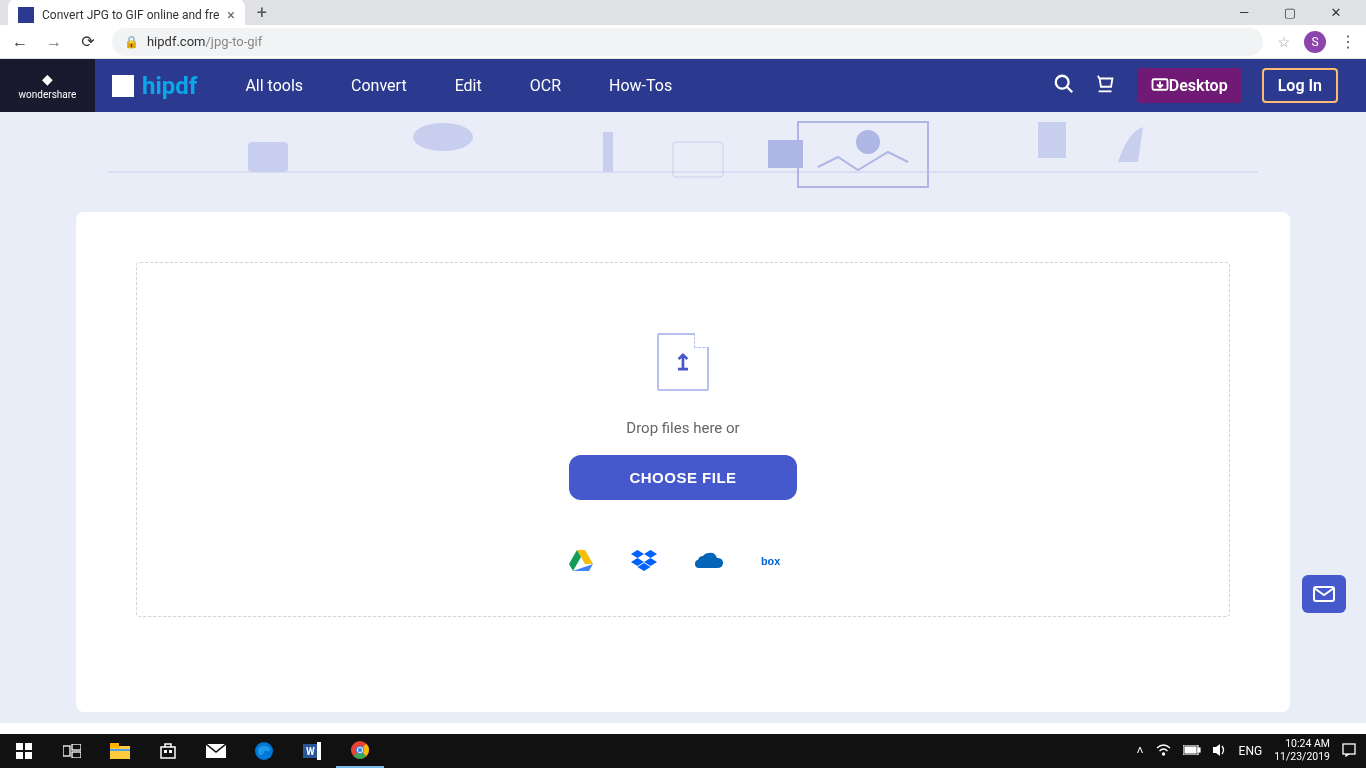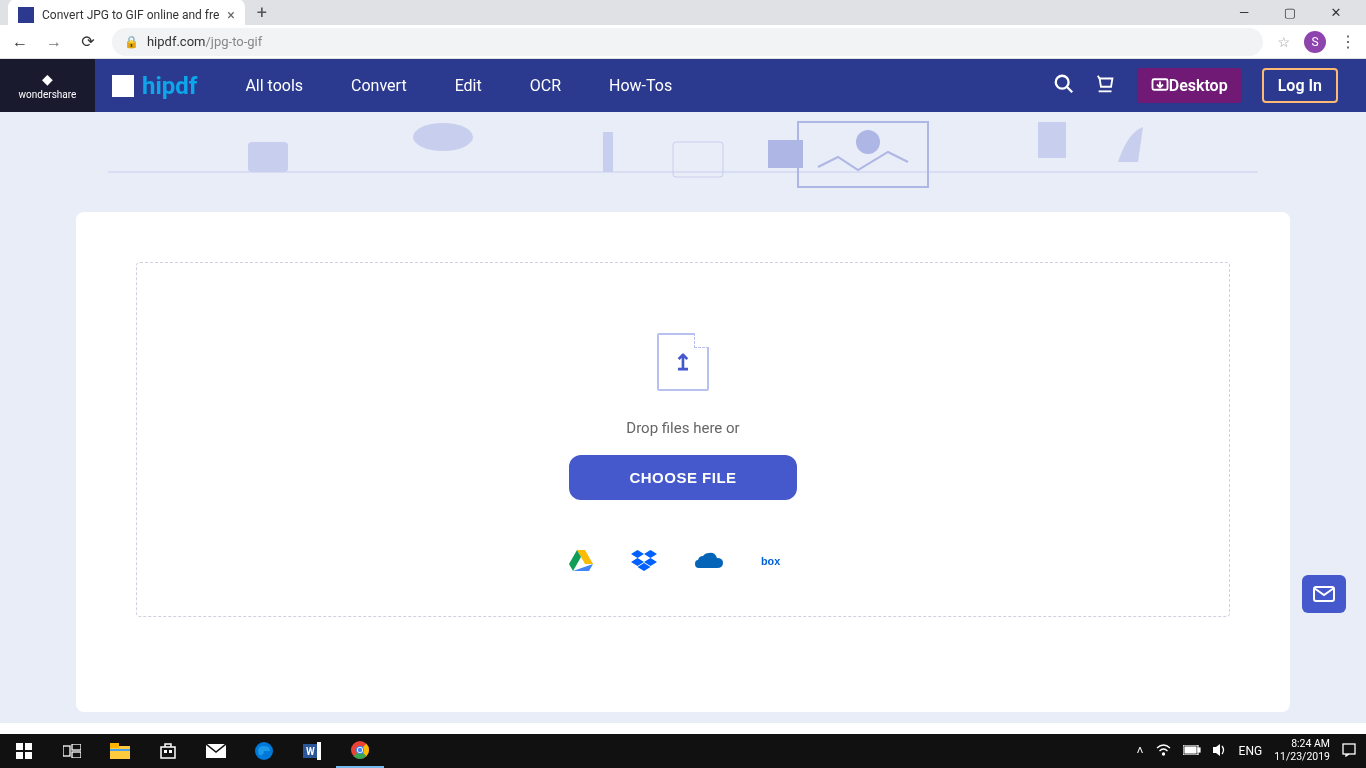--- a/index.html
+++ b/index.html
@@ -289,21 +289,21 @@
         </svg>
     </span>
     <span class="tb-tray">
       <svg width="14" height="14" viewBox="0 0 14 14" fill="#fff">
           <polygon points="0,4 3,4 7,1 7,13 3,10 0,10"></polygon>
           <path d="M9 3 Q12 7 9 11" fill="none" stroke="#fff" stroke-width="1.3"></path>
         </svg>
     </span>
     <span class="tb-tray">ENG</span>
     <div class="tb-clock">
-      <span>8:24 AM</span>
+      <span>10:24 AM</span>
       <span>11/23/2019</span>
     </div>
     <span class="tb-tray">
       <svg width="14" height="14" viewBox="0 0 14 14" fill="none" stroke="#fff" stroke-width="1.3">
           <rect x="1" y="1" width="12" height="10"></rect>
           <polyline points="4,11 4,13 7,11"></polyline>
         </svg>
     </span>
   </div>
 </div>

